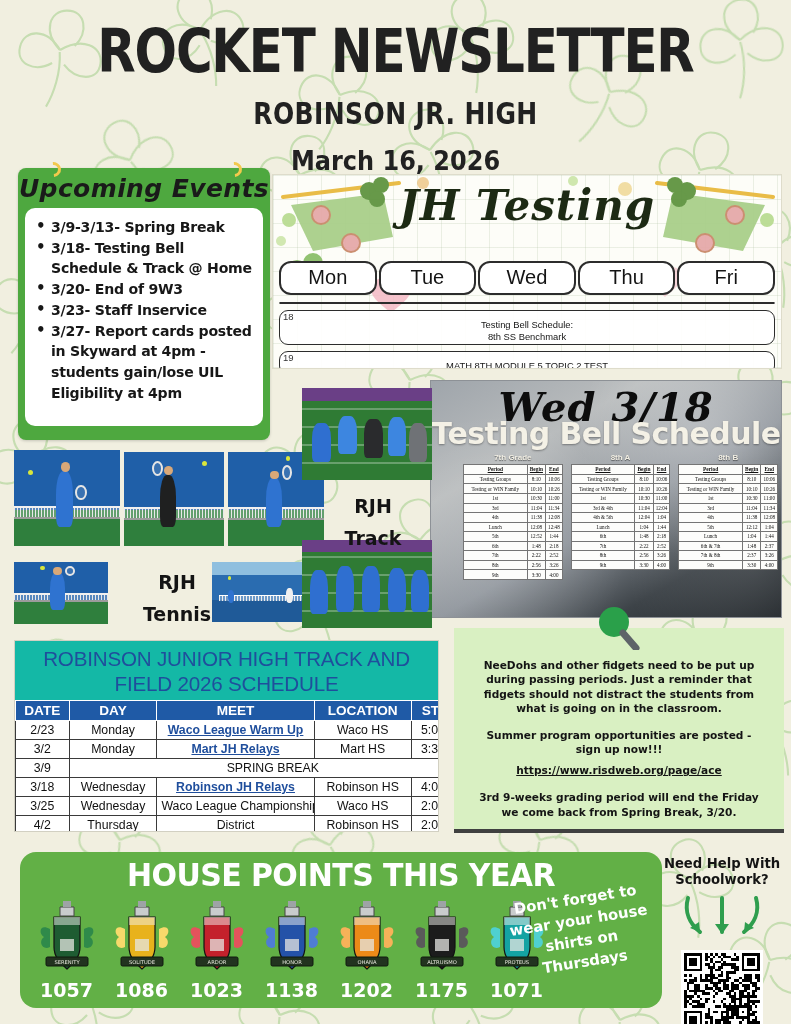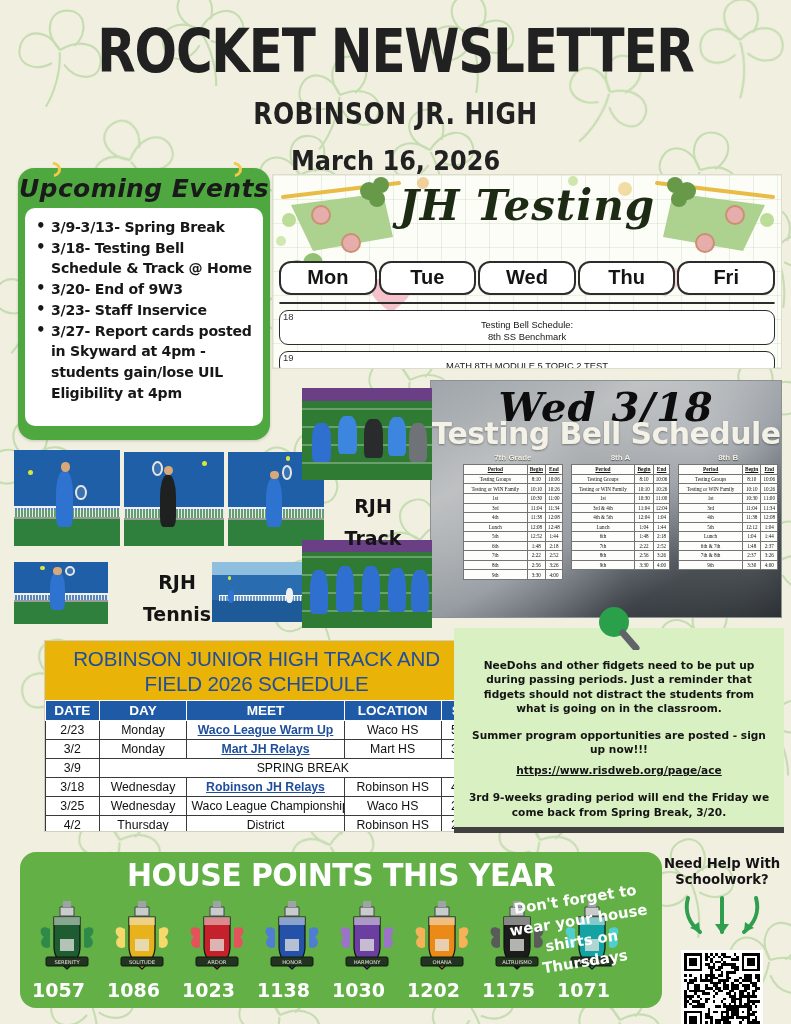--- a/index.html
+++ b/index.html
@@ -54,21 +54,21 @@
     margin-top: 19px;
     transform: scaleY(1.12);
   }
 
   
   .events-card {
     position: absolute;
     left: 18px; top: 168px;
     width: 252px; height: 272px;
     background: #4ea83f;
-    border-radius: 16px;
+    border-radius: 8px;
     z-index: 3;
     box-shadow: 0 1px 3px rgba(0,0,0,.18);
   }
   .events-title {
     position: absolute; top: 4px; left: 0; width: 100%;
     text-align: center;
     font-family: "DejaVu Sans", sans-serif;
     font-weight: bold;
     font-style: italic;
     font-size: 25px;
@@ -132,21 +132,21 @@
     font-family: "DejaVu Serif", serif;
     font-style: italic;
     font-weight: bold;
     font-size: 42px;
     color: #1d2a14;
     letter-spacing: 1px;
     z-index: 4;
   }
   .jh-days {
     position: absolute; top: 86px; left: 6px; right: 6px;
-    display: flex; gap: 2px; z-index: 4; font-weight: bold;
+    display: flex; gap: 2px; z-index: 4;
   }
   .jh-day {
     flex: 1;
     background: #fff;
     border: 2px solid #2c2c2c;
     border-radius: 12px;
     text-align: center;
     font-family: "Liberation Sans", sans-serif;
     font-size: 20px;
     color: #141414;
@@ -294,25 +294,24 @@
   .trk-person {
     position:absolute; width:14%; height:42%;
     background:#2f6fd0; border-radius:38% 38% 16% 16%;
   }
 
   
   .track-sched {
     position: absolute;
     left: 14px; top: 640px;
     width: 425px; height: 192px;
-    background: #eab308;
+    background: #14b8a6;
     z-index: 3;
     border: 1px solid #d2d0c2;
     overflow: hidden;
-    margin-left: 30px;
   }
   .track-sched-title {
     text-align: center;
     font-family: "Liberation Sans", sans-serif;
     font-size: 20.6px;
     color: #1f4e9c;
     line-height: 25px;
     padding: 5px 6px 4px;
     letter-spacing: -0.2px;
   }
@@ -348,22 +347,22 @@
     max-width: 132px;
   }
 
   
   .note-box {
     position: absolute;
     left: 454px; top: 628px;
     width: 330px; height: 205px;
     background: #d9f0c2;
     z-index: 3;
-    padding: 30px 14px 8px;
-    border-bottom: 6px solid #404040;
+    padding: 30px 24px 8px;
+    border-bottom: 4px solid #404040;
   }
   .magnifier {
     position: absolute; top: -22px; left: 50%;
     transform: translateX(-50%);
     z-index: 4;
   }
   .note-p {
     font-family: "DejaVu Sans", sans-serif;
     font-weight: bold;
     font-size: 10.6px;
@@ -396,21 +395,21 @@
     font-size: 30px;
     color: #ffffff;
     letter-spacing: -0.6px;
     padding-top: 5px;
     transform: scaleY(1.08);
   }
   .house-row {
     position: absolute; top: 47px; left: 12px;
     display: flex; gap: 6px;
   }
-  .house-item { width: 69px; }
+  .house-item { width: 69px; text-align: center; }
   .crest-wrap { height: 78px; display:flex; align-items:flex-end; justify-content:center; }
   .house-score {
     font-family: "DejaVu Sans", sans-serif;
     font-weight: bold;
     font-size: 19px;
     color: #ffffff;
     margin-top: 2px;
   }
   .shirt-note {
     position: absolute;
@@ -1015,36 +1014,20 @@
     <path d="M18 16 h26 v30 c0,12 -9,18 -13,22 c-4,-4 -13,-10 -13,-22 z" fill="#2452a8" stroke="#111" stroke-width="1.2"></path>
     <path d="M18 16 h26 v8 h-26 z" fill="#f2f2ee" opacity=".5"></path>
     <path d="M24 6 h14 v9 h-14 z" fill="#c9cccd" stroke="#444" stroke-width="1"></path>
     <path d="M27 0 h8 v6 h-8 z" fill="#9ea3a6"></path>
     <rect x="24" y="38" width="14" height="12" fill="#e6e6e2" opacity=".75"></rect>
     <rect x="10" y="56" width="42" height="9" rx="1.5" fill="#22331f" stroke="#101a0f"></rect>
     <text x="31" y="63" font-size="5.2" fill="#e9e9df" text-anchor="middle" font-family="DejaVu Sans, sans-serif">HONOR</text>
   </svg>
         </div>
     <div class="house-score">1138</div>
-      </div>
-      <div class="house-item">
-        <div class="crest-wrap">
-          <svg width="62" height="76" viewBox="0 0 62 76">
-    <path d="M14 28 C4 22 2 32 8 36 C2 40 6 50 14 46 Z" fill="#9b74c9"></path>
-    <path d="M48 28 C58 22 60 32 54 36 C60 40 56 50 48 46 Z" fill="#9b74c9"></path>
-    <path d="M18 16 h26 v30 c0,12 -9,18 -13,22 c-4,-4 -13,-10 -13,-22 z" fill="#6b3fa0" stroke="#111" stroke-width="1.2"></path>
-    <path d="M18 16 h26 v8 h-26 z" fill="#f2f2ee" opacity=".5"></path>
-    <path d="M24 6 h14 v9 h-14 z" fill="#c9cccd" stroke="#444" stroke-width="1"></path>
-    <path d="M27 0 h8 v6 h-8 z" fill="#9ea3a6"></path>
-    <rect x="24" y="38" width="14" height="12" fill="#e6e6e2" opacity=".75"></rect>
-    <rect x="10" y="56" width="42" height="9" rx="1.5" fill="#22331f" stroke="#101a0f"></rect>
-    <text x="31" y="63" font-size="5.2" fill="#e9e9df" text-anchor="middle" font-family="DejaVu Sans, sans-serif">HARMONY</text>
-  </svg>
-        </div>
-    <div class="house-score">1030</div>
       </div>
       <div class="house-item">
         <div class="crest-wrap">
           <svg width="62" height="76" viewBox="0 0 62 76">
     <path d="M14 28 C4 22 2 32 8 36 C2 40 6 50 14 46 Z" fill="#f7b259"></path>
     <path d="M48 28 C58 22 60 32 54 36 C60 40 56 50 48 46 Z" fill="#f7b259"></path>
     <path d="M18 16 h26 v30 c0,12 -9,18 -13,22 c-4,-4 -13,-10 -13,-22 z" fill="#ec8a18" stroke="#111" stroke-width="1.2"></path>
     <path d="M18 16 h26 v8 h-26 z" fill="#f2f2ee" opacity=".5"></path>
     <path d="M24 6 h14 v9 h-14 z" fill="#c9cccd" stroke="#444" stroke-width="1"></path>
     <path d="M27 0 h8 v6 h-8 z" fill="#9ea3a6"></path>

